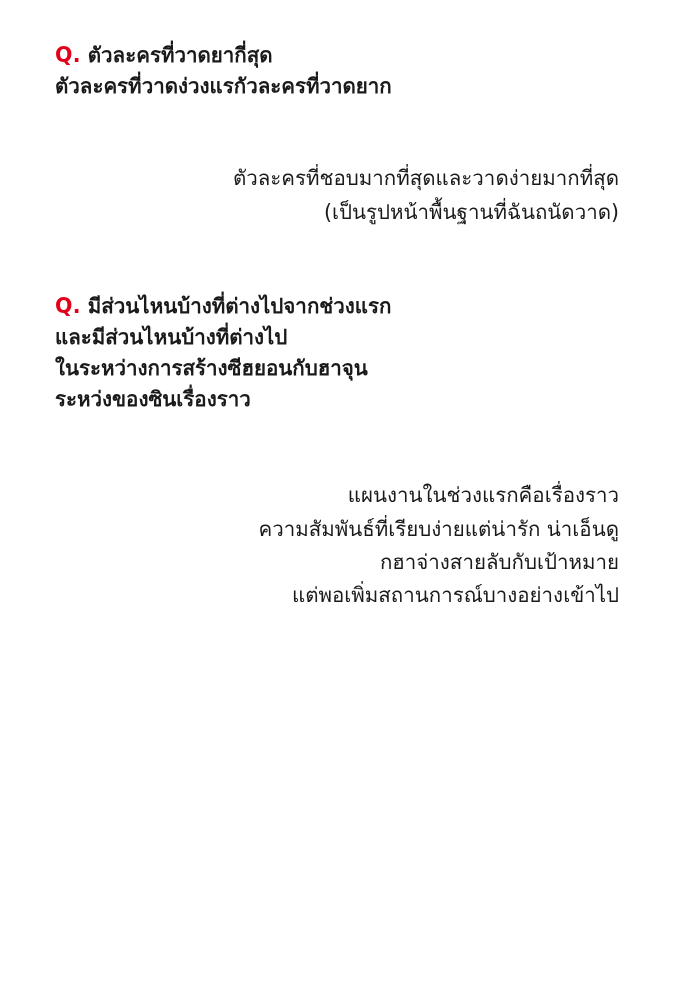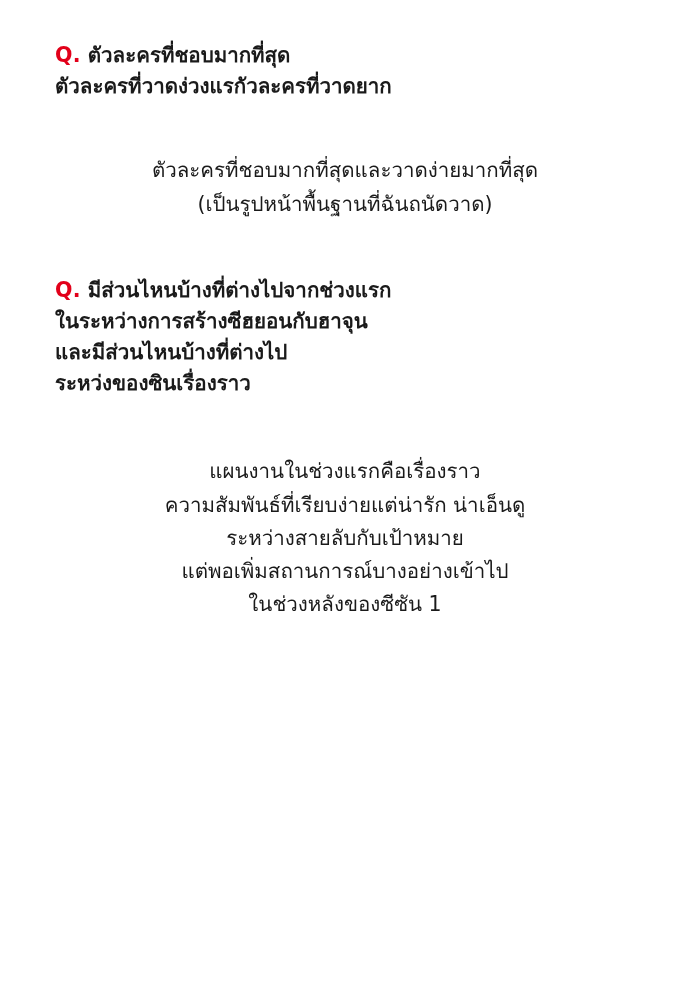--- a/index.html
+++ b/index.html
@@ -36,23 +36,23 @@
     font-weight: bold;
     font-size: 20.5px;
     letter-spacing: 0.2px;
   }
   .q-line {
     display: block;
   }
   .answer {
     font-size: 20.5px;
     line-height: 1.62;
-    text-align: center;
+    text-align: right;
     font-weight: normal;
-    margin: 8px;
+    margin: 16px;
   }
   .a-line {
     display: block;
   }
   .spacer-q-to-a {
     height: 44px;
   }
   .spacer-a-to-q {
     height: 46px;
   }
@@ -60,46 +60,45 @@
     height: 48px;
   }
 </style>
 </head>
 <body>
 
 <div class="page">
 
   <div class="qa-block">
     <p class="question">
-      <span class="q-line"><span class="q-marker">Q.</span> <span>ตัวละครที่ชอบมากที่สุด</span></span>
+      <span class="q-line"><span class="q-marker">Q.</span> <span>ตัวละครที่วาดยากี่สุด</span></span>
       <span class="q-line">ตัวละครที่วาดง่วงแรกัวละครที่วาดยาก</span>
     </p>
 
     <div class="spacer-q-to-a"></div>
 
     <p class="answer">
       <span class="a-line">ตัวละครที่ชอบมากที่สุดและวาดง่ายมากที่สุด</span>
       <span class="a-line">(เป็นรูปหน้าพื้นฐานที่ฉันถนัดวาด)</span>
     </p>
   </div>
 
   <div class="spacer-a-to-q"></div>
 
   <div class="qa-block">
     <p class="question">
       <span class="q-line"><span class="q-marker">Q.</span> <span>มีส่วนไหนบ้างที่ต่างไปจากช่วงแรก</span></span>
+      <span class="q-line">และมีส่วนไหนบ้างที่ต่างไป</span>
       <span class="q-line">ในระหว่างการสร้างซีฮยอนกับฮาจุน</span>
-      <span class="q-line">และมีส่วนไหนบ้างที่ต่างไป</span>
       <span class="q-line">ระหว่งของซินเรื่องราว</span>
     </p>
 
     <div class="spacer-q2-to-a2"></div>
 
     <p class="answer">
       <span class="a-line">แผนงานในช่วงแรกคือเรื่องราว</span>
       <span class="a-line">ความสัมพันธ์ที่เรียบง่ายแต่น่ารัก น่าเอ็นดู</span>
-      <span class="a-line">ระหว่างสายลับกับเป้าหมาย</span>
+      <span class="a-line">กฮาจ่างสายลับกับเป้าหมาย</span>
       <span class="a-line">แต่พอเพิ่มสถานการณ์บางอย่างเข้าไป</span>
-      <span class="a-line">ในช่วงหลังของซีซัน 1</span>
     </p>
   </div>
 
 </div>
 
 </body></html>

